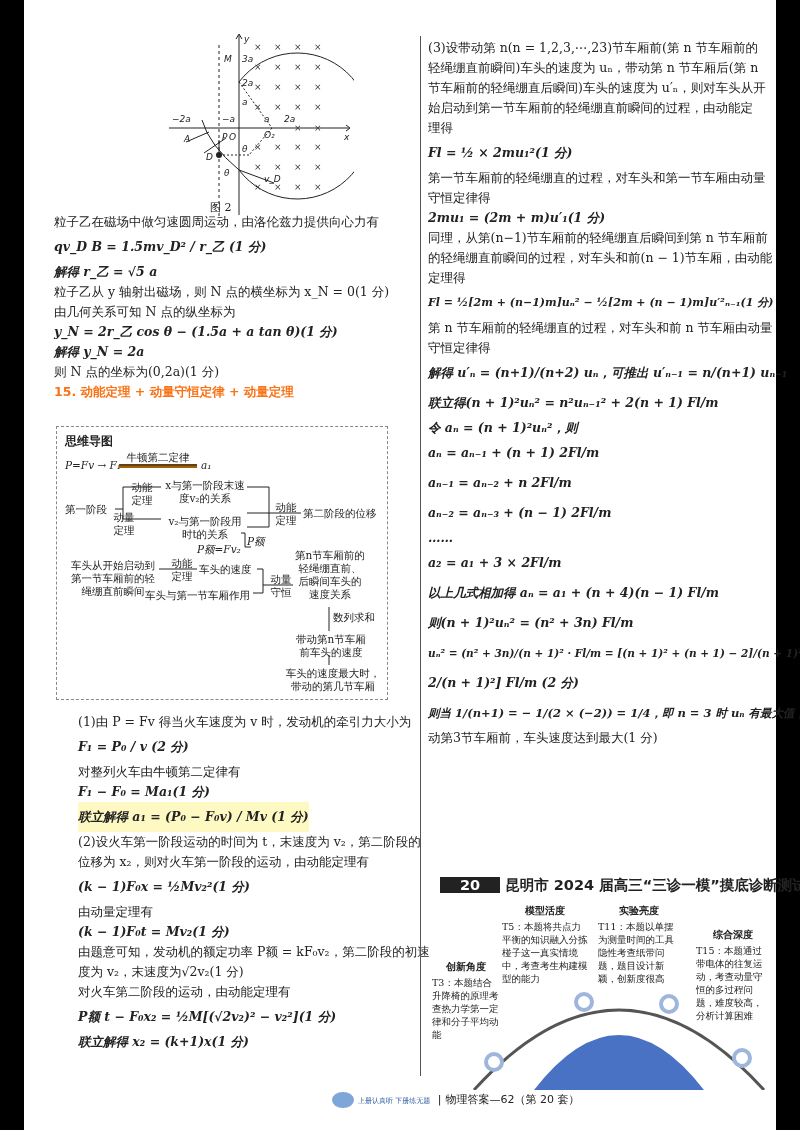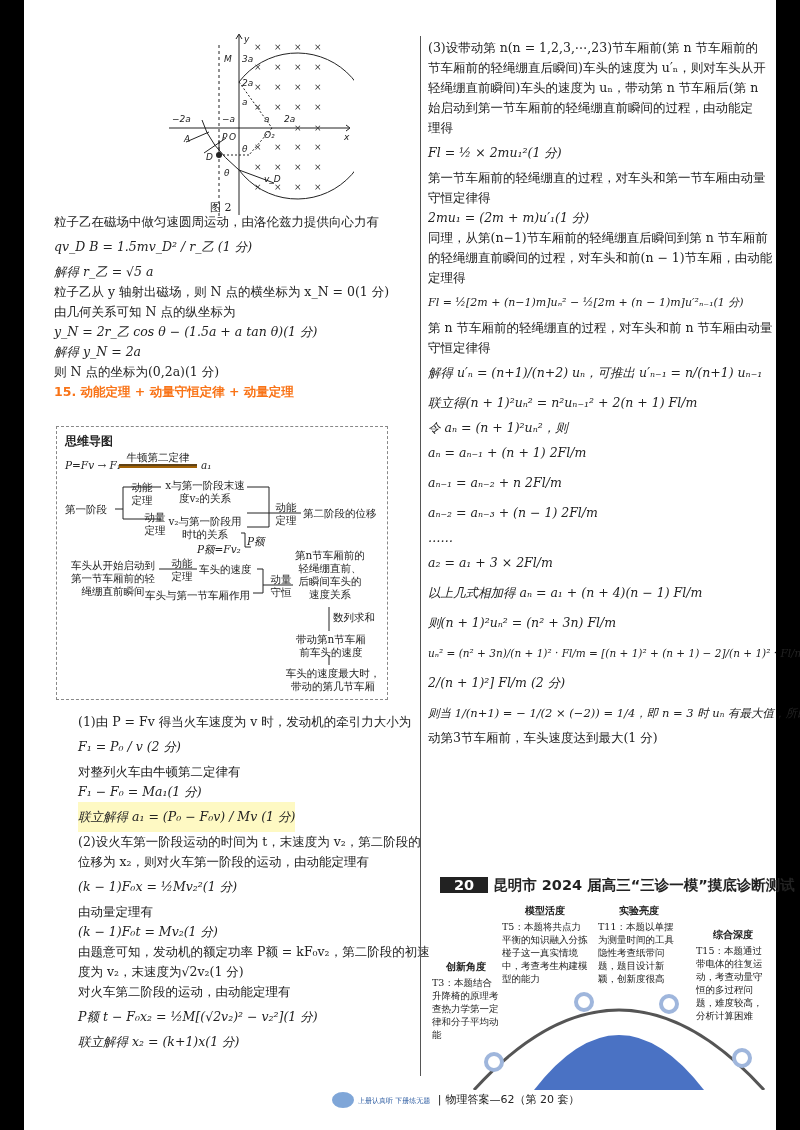--- a/index.html
+++ b/index.html
@@ -3,32 +3,32 @@
 <meta charset="utf-8">
 <style>
   html, body { margin:0; padding:0; }
   body { width:800px; height:1130px; background:#000; position:relative; overflow:hidden;
          font-family:"DejaVu Serif","Liberation Serif",serif; color:#222; }
   .page { position:absolute; left:24px; top:0; width:752px; height:1130px; background:#fff; }
   .col { position:absolute; font-size:12.5px; line-height:20px; }
   .left { left:54px; top:212px; width:340px; }
   .divider { position:absolute; left:396px; top:36px; width:1px; height:1040px; background:#555; }
   .line { white-space:nowrap; }
-  .eq { font-style:italic; white-space:nowrap; }
+  .eq { font-style:italic; white-space:nowrap;font-weight:bold; }
   .tall { height:30px; line-height:30px; }
   .hl { background:#fef9c3; }
   .sec { color:#f97316; font-family:"DejaVu Sans","Liberation Sans",sans-serif; font-weight:bold; font-size:12.5px; }
   .mindmap { position:absolute; left:56px; top:426px; width:330px; height:272px;
              border:1px dashed #888; font-size:10.5px; line-height:13px; }
   .mm-title { position:absolute; left:8px; top:8px; font-family:"DejaVu Sans","Liberation Sans",sans-serif; font-weight:bold; font-size:12px; }
   .mm { position:absolute; white-space:nowrap; text-align:center; }
   .figure { position:absolute; left:140px; top:30px; width:190px; height:190px; }
   .fig-cap { position:absolute; left:210px; top:200px; font-size:11px; }
   .test-title { position:absolute; left:440px; top:876px; font-family:"DejaVu Sans","Liberation Sans",sans-serif; font-weight:bold; font-size:14.5px; white-space:nowrap; }
-  .num-box { display:inline-block; background:#222; color:#fff; padding:0 14px; margin-right:5px; }
+  .num-box { display:inline-block; background:#222; color:#fff; padding:0 20px; margin-right:5px; }
   .dim { position:absolute; font-size:9.5px; line-height:13px; font-family:"DejaVu Serif",serif; }
   .dim .h { font-weight:bold; text-align:center; font-size:10px; margin-bottom:3px; }
   .footer { position:absolute; left:332px; top:1092px; font-family:"DejaVu Sans","Liberation Sans",sans-serif; font-size:11px; white-space:nowrap; }
   .logo { display:inline-block; width:22px; height:16px; background:#7fa6d8; border-radius:50%; vertical-align:middle; margin-right:4px; }
 </style>
 </head>
 <body>
 
 <div class="page"></div>
 
@@ -116,21 +116,21 @@
   <div class="sec">15. 动能定理 + 动量守恒定律 + 动量定理</div>
 </div>
 
 <div class="mindmap">
   <div class="mm-title">思维导图</div>
   <div class="mm" style="left:8px;top:32px;font-style:italic;">P=Fv → F₁</div>
   <div class="mm" style="left:62px;top:24px;border-bottom:4px solid #a16207;width:78px;">牛顿第二定律</div>
   <div class="mm" style="left:144px;top:32px;font-style:italic;">a₁</div>
   <div class="mm" style="left:8px;top:76px;">第一阶段</div>
   <div class="mm" style="left:70px;top:54px;width:30px;white-space:normal;">动能定理</div>
-  <div class="mm" style="left:83px;top:84px;width:30px;white-space:normal;">动量定理</div>
+  <div class="mm" style="left:52px;top:84px;width:30px;white-space:normal;">动量定理</div>
   <div class="mm" style="left:108px;top:52px;width:80px;white-space:normal;">x与第一阶段末速度v₂的关系</div>
   <div class="mm" style="left:108px;top:88px;width:80px;white-space:normal;">v₂与第一阶段用时t的关系</div>
   <div class="mm" style="left:140px;top:116px;font-style:italic;">P额=Fv₂</div>
   <div class="mm" style="left:190px;top:108px;font-style:italic;">P额</div>
   <div class="mm" style="left:214px;top:74px;width:30px;white-space:normal;">动能定理</div>
   <div class="mm" style="left:246px;top:80px;">第二阶段的位移</div>
   <div class="mm" style="left:10px;top:132px;width:92px;white-space:normal;">车头从开始启动到第一节车厢前的轻绳绷直前瞬间</div>
   <div class="mm" style="left:110px;top:130px;width:30px;white-space:normal;">动能定理</div>
   <div class="mm" style="left:142px;top:136px;">车头的速度</div>
   <div class="mm" style="left:88px;top:162px;">车头与第一节车厢作用</div>
@@ -172,22 +172,22 @@
   <div class="line">度为 v₂，末速度为√2v₂(1 分)</div>
   <div class="line">对火车第二阶段的运动，由动能定理有</div>
   <div class="eq tall">P额 t − F₀x₂ = ½M[(√2v₂)² − v₂²](1 分)</div>
   <div class="eq">联立解得 x₂ = (k+1)x(1 分)</div>
 </div>
 
 <div class="divider" style="left:420px;top:36px;height:1040px;"></div>
 
 <div class="col" style="left:428px;top:38px;width:346px;">
   <div class="line">(3)设带动第 n(n = 1,2,3,⋯,23)节车厢前(第 n 节车厢前的</div>
+  <div class="line">轻绳绷直前瞬间)车头的速度为 uₙ，带动第 n 节车厢后(第 n</div>
   <div class="line">节车厢前的轻绳绷直后瞬间)车头的速度为 u′ₙ，则对车头从开</div>
-  <div class="line">轻绳绷直前瞬间)车头的速度为 uₙ，带动第 n 节车厢后(第 n</div>
   <div class="line">始启动到第一节车厢前的轻绳绷直前瞬间的过程，由动能定</div>
   <div class="line">理得</div>
   <div class="eq tall">Fl = ½ × 2mu₁²(1 分)</div>
   <div class="line">第一节车厢前的轻绳绷直的过程，对车头和第一节车厢由动量</div>
   <div class="line">守恒定律得</div>
   <div class="eq">2mu₁ = (2m + m)u′₁(1 分)</div>
   <div class="line">同理，从第(n−1)节车厢前的轻绳绷直后瞬间到第 n 节车厢前</div>
   <div class="line">的轻绳绷直前瞬间的过程，对车头和前(n − 1)节车厢，由动能</div>
   <div class="line">定理得</div>
   <div class="eq tall" style="font-size:11px;">Fl = ½[2m + (n−1)m]uₙ² − ½[2m + (n − 1)m]u′²ₙ₋₁(1 分)</div>

